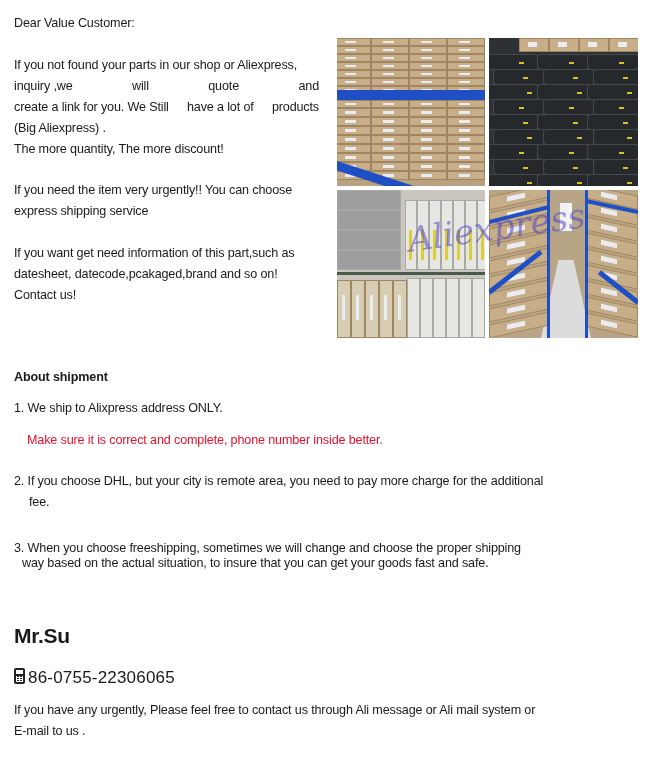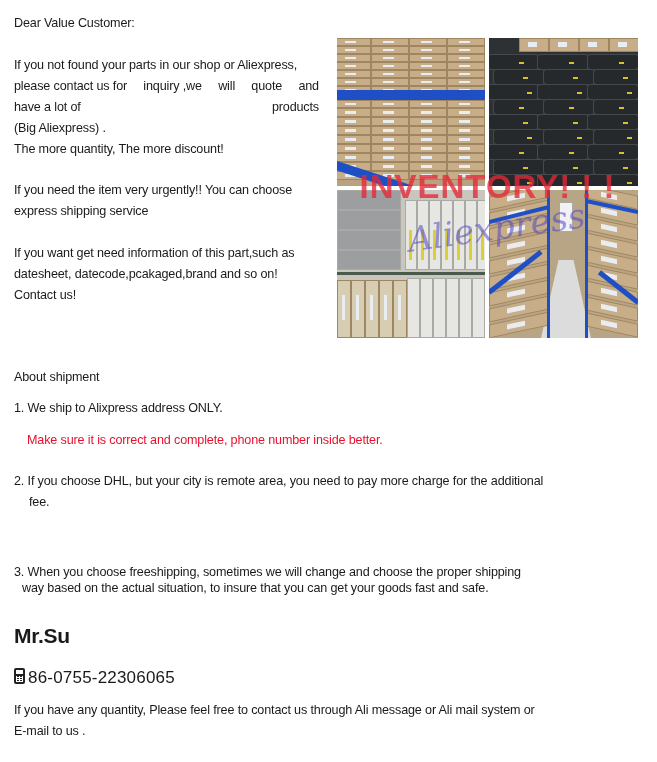--- a/index.html
+++ b/index.html
@@ -3,21 +3,21 @@
 <meta charset="utf-8">
 <style>
   html, body { margin: 0; padding: 0; background: #ffffff; }
   body {
     width: 657px; height: 762px; position: relative; overflow: hidden;
     font-family: "Liberation Sans", "DejaVu Sans", sans-serif;
     color: #1a1a1a;
   }
   .t { position: absolute; left: 14px; font-size: 12.6px; line-height: 21px; white-space: nowrap; letter-spacing: -0.15px; }
   .red { color: #e8112d; }
-  .bold { font-weight: normal; }
+  .bold { font-weight: bold; }
   .just { display: flex; justify-content: space-between; width: 305px; }
 
   
   .collage { position: absolute; left: 337px; top: 38px; width: 301px; height: 300px; background: #fff; }
   .q { position: absolute; overflow: hidden; }
   .q1 { left: 0; top: 0; width: 148px; height: 148px; background: #b9a282; }
   .q2 { left: 152px; top: 0; width: 149px; height: 148px; background: #2e3133; }
   .q3 { left: 0; top: 152px; width: 148px; height: 148px; background: #c9c6c0; }
   .q4 { left: 152px; top: 152px; width: 149px; height: 148px; background: #b8a585; }
 
@@ -53,27 +53,27 @@
   }
   .phone-num { font-size: 17px; letter-spacing: 0.2px; }
 </style>
 </head>
 <body>
 
 <div class="t" style="top:13px">Dear Value Customer:</div>
 
 <div class="t" style="top:55px">If you not found your parts in our shop or Aliexpress,</div>
 <div class="t just" style="top:76px">
-  <span>please contact us for</span>
   <span>inquiry ,we</span>
   <span>will</span>
   <span>quote</span>
   <span>and</span>
 </div>
 <div class="t just" style="top:97px">
+  <span>create a link for you.  We Still</span>
   <span>have a lot of</span>
   <span>products</span>
 </div>
 <div class="t" style="top:118px">(Big Aliexpress) .</div>
 <div class="t" style="top:139px">The more quantity, The more discount!</div>
 
 <div class="t" style="top:180px">If you need the item very urgently!! You can choose</div>
 <div class="t" style="top:201px">express shipping service</div>
 
 <div class="t" style="top:243px">If you want get need information  of this part,such as</div>
@@ -288,34 +288,33 @@
       <div class="shelf" style="left:0;top:30px;width:62px;height:4px;transform:rotate(-14deg);transform-origin:left;"></div>
       <div class="shelf" style="left:0;top:100px;width:66px;height:5px;transform:rotate(-38deg);transform-origin:left;"></div>
       <div class="shelf" style="left:96px;top:20px;width:53px;height:4px;transform:rotate(12deg);transform-origin:right;"></div>
       <div class="shelf" style="left:100px;top:110px;width:49px;height:5px;transform:rotate(38deg);transform-origin:right;"></div>
       <div class="shelf" style="left:58px;top:0;width:3px;height:148px;"></div>
       <div class="shelf" style="left:96px;top:0;width:3px;height:148px;"></div>
       <div class="wbag" style="left:70px;top:12px;width:14px;height:30px;background:#f2f2f2;"></div>
     </div>
   <div class="gap-v"></div>
   <div class="gap-h"></div>
-  <div class="overlay-text">INVENTORY! ! !</div>
   <div class="watermark">Aliexpress</div>
 </div>
 
 <div class="t bold" style="top:367px">About shipment</div>
 
 <div class="t" style="top:398px">1. We ship to Alixpress address ONLY.</div>
 <div class="t red" style="top:430px; left:27px">Make sure it is correct and complete, phone  number inside better.</div>
 
 <div class="t" style="top:471px">2. If you choose DHL, but your city is remote area, you need to pay more charge for the additional</div>
 <div class="t" style="top:492px; left:29px">fee.</div>
 
-<div class="t" style="top:562px">3. When you choose freeshipping,  sometimes we will change and choose the    proper    shipping</div>
-<div class="t" style="top:578px; left:22px">way based on the actual situation, to insure that you can get your goods fast and safe.</div>
+<div class="t" style="top:538px">3. When you choose freeshipping,  sometimes we will change and choose the    proper    shipping</div>
+<div class="t" style="top:553px; left:22px">way based on the actual situation, to insure that you can get your goods fast and safe.</div>
 
 <div class="name">Mr.Su</div>
 <div class="phone-row">
   <span class="phone-icon"></span>
   <span class="phone-num">86-0755-22306065</span>
 </div>
-<div class="t" style="top:700px">If you have any quantity,  Please feel free to contact us through Ali message or Ali mail system or</div>
+<div class="t" style="top:700px">If you have any urgently,  Please feel free to contact us through Ali message or Ali mail system or</div>
 <div class="t" style="top:721px">E-mail to us .</div>
 
 </body></html>

